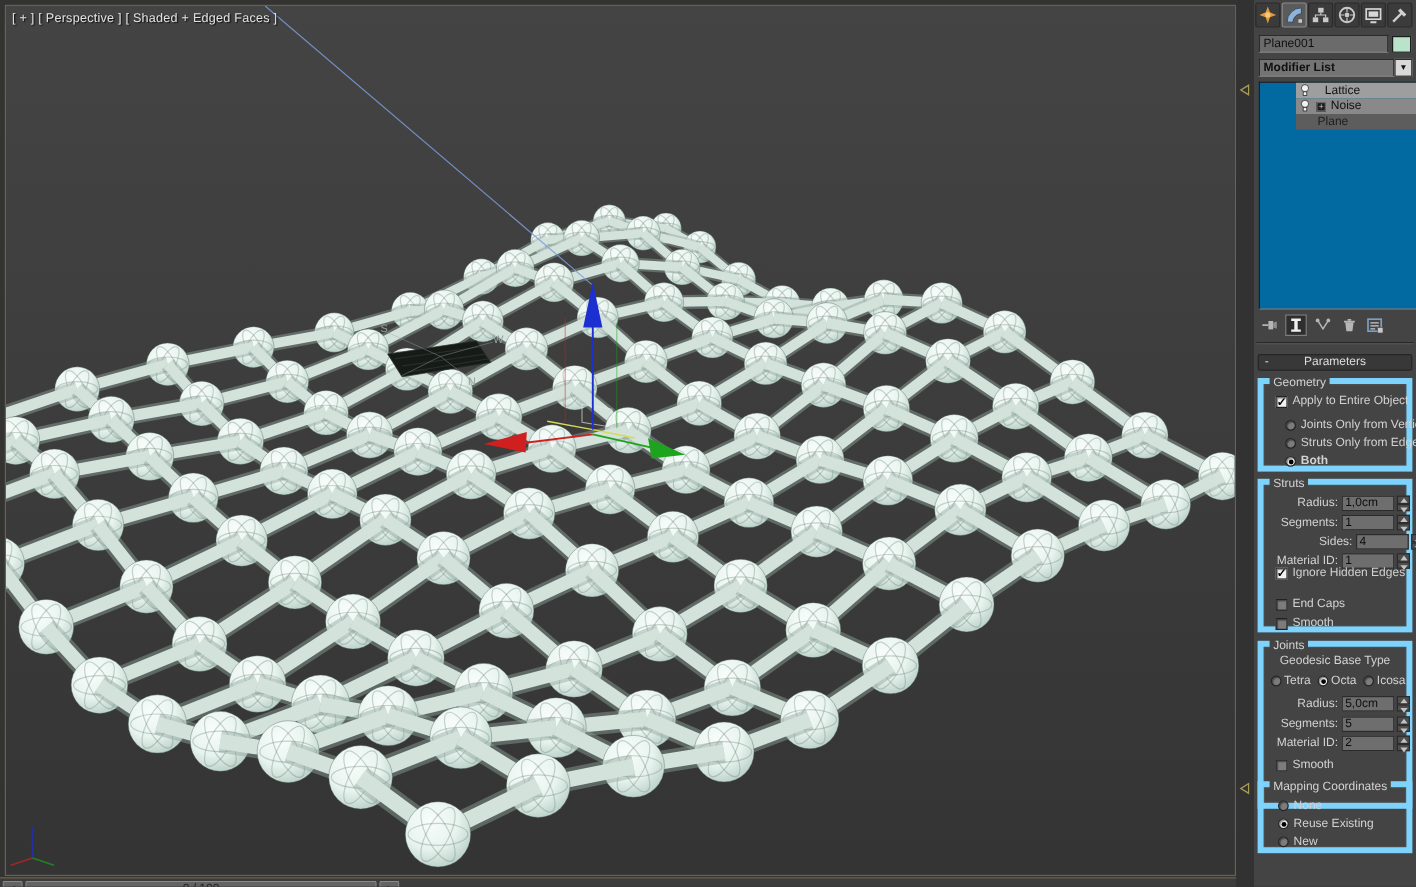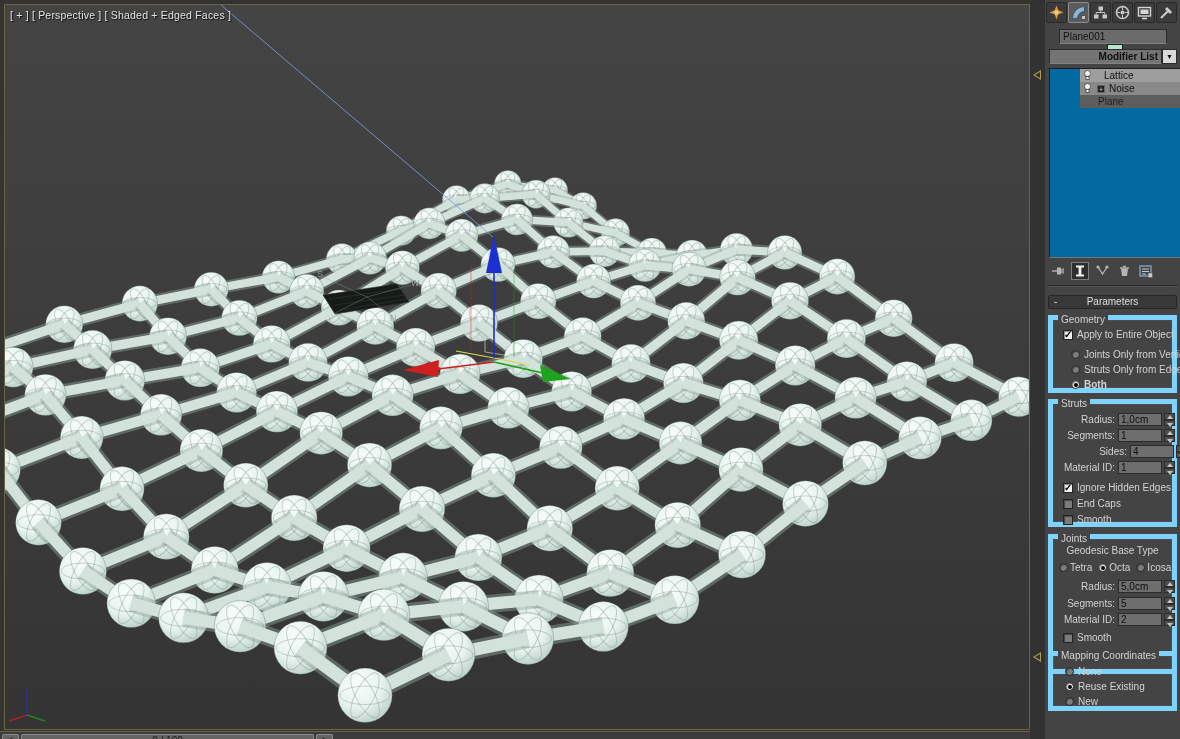--- a/index.html
+++ b/index.html
@@ -36,26 +36,26 @@
   #panel { position:absolute; left:1045px; top:0; width:135px; height:739px; background:#444; }
 
   #tabs { position:absolute; left:1px; top:2px; display:flex; gap:1px; }
   .tab { width:21px; height:21px; background:#3b3b3b; border:1px solid #2a2a2a; border-radius:2px;
          display:flex; align-items:center; justify-content:center; }
   .tab.active { background:#5b5b5b; border-color:#8d8d8d; }
 
   .fieldrow { position:absolute; display:flex; align-items:center; }
   .tfield { background:#6b6b6b; border:1px solid #2b2b2b; border-bottom-color:#808080; color:#101010;
             height:15px; line-height:13px; padding:0 3px; font-size:10px; overflow:hidden; }
-  #name-row { left:4px; top:29px; width:128px;flex-direction:column; }
+  #name-row { left:4px; top:29px; width:128px; }
   #obj-name { width:108px; }
   #obj-color { width:16px; height:14px; margin-left:3px; border:1px solid #1d1d1d; }
 
   #modlist-row { left:4px; top:49px; width:128px; }
-  #modlist { width:113px; background:#747474; font-weight:bold;text-align:right; }
+  #modlist { width:113px; background:#747474; font-weight:bold; }
   #modlist-arrow { width:15px; height:15px; background:#d9d9d9; border:1px solid #2b2b2b; color:#111;
                    font-size:7px; text-align:center; line-height:14px; }
 
   #stack { position:absolute; left:4px; top:68px; width:140px; height:190px; background:#0369a1;
            border:1px solid #1e1e1e; border-bottom-color:#777;padding-left:30px; }
   .stackrow { height:13px; display:flex; align-items:center; color:#101010; font-size:10px; }
   .stackrow .bulb { width:9px; height:11px; margin-left:3px; }
   .stackrow.sel  { background:#9e9e9e; }
   .stackrow.dim  { background:#898989; }
   .stackrow.base { background:#5d5d5d; color:#20201e; }
@@ -1258,21 +1258,21 @@
         </span>
     </div>
     <div class="spinrow" style="left:2px; top:57px;">
       <span class="lbl">Material ID:</span>
       <span class="val">1</span>
       <span class="spinner">
           <span class="up"></span>
           <span class="down"></span>
         </span>
     </div>
-    <div class="ctl" style="left:10px; top:78px;">
+    <div class="ctl" style="left:10px; top:68px;">
       <span class="cb checked"></span>
       <span>Ignore Hidden Edges</span>
     </div>
     <div class="ctl" style="left:10px; top:94px;text-align:right;">
       <span class="cb"></span>
       <span>End Caps</span>
     </div>
     <div class="ctl" style="left:10px; top:110px;">
       <span class="cb"></span>
       <span>Smooth</span>

